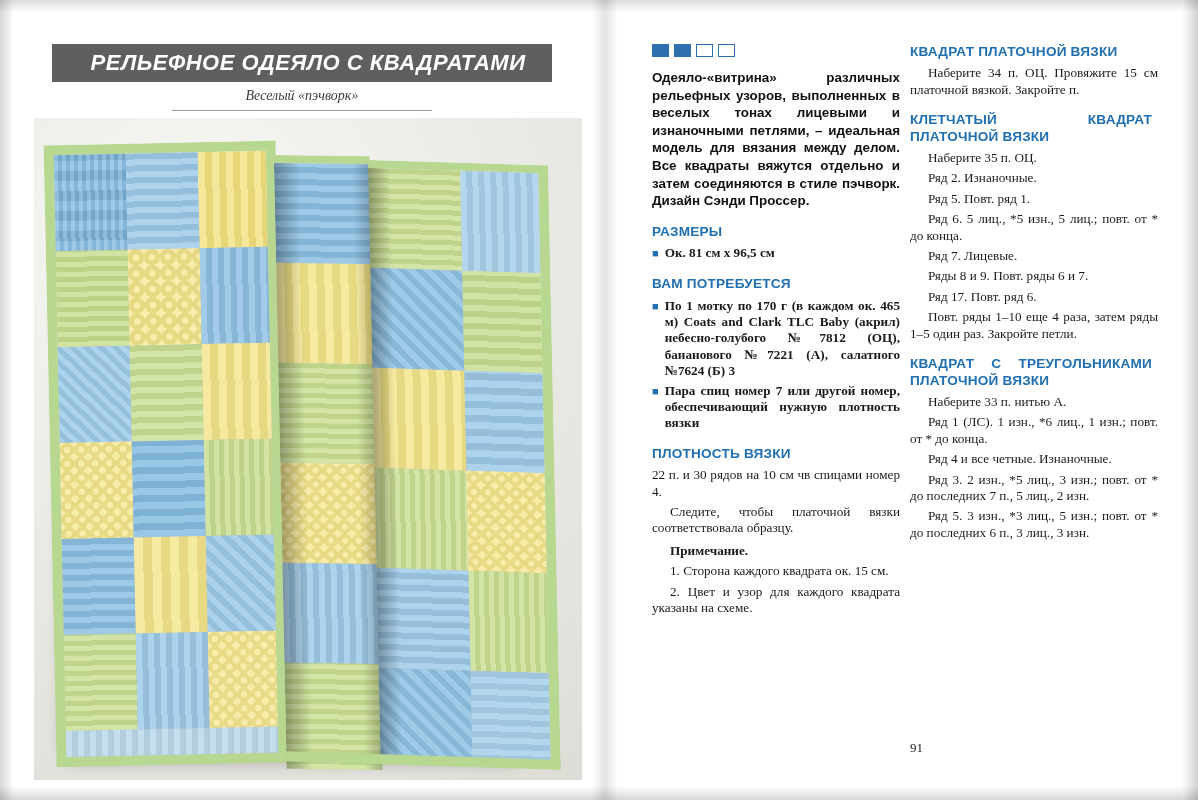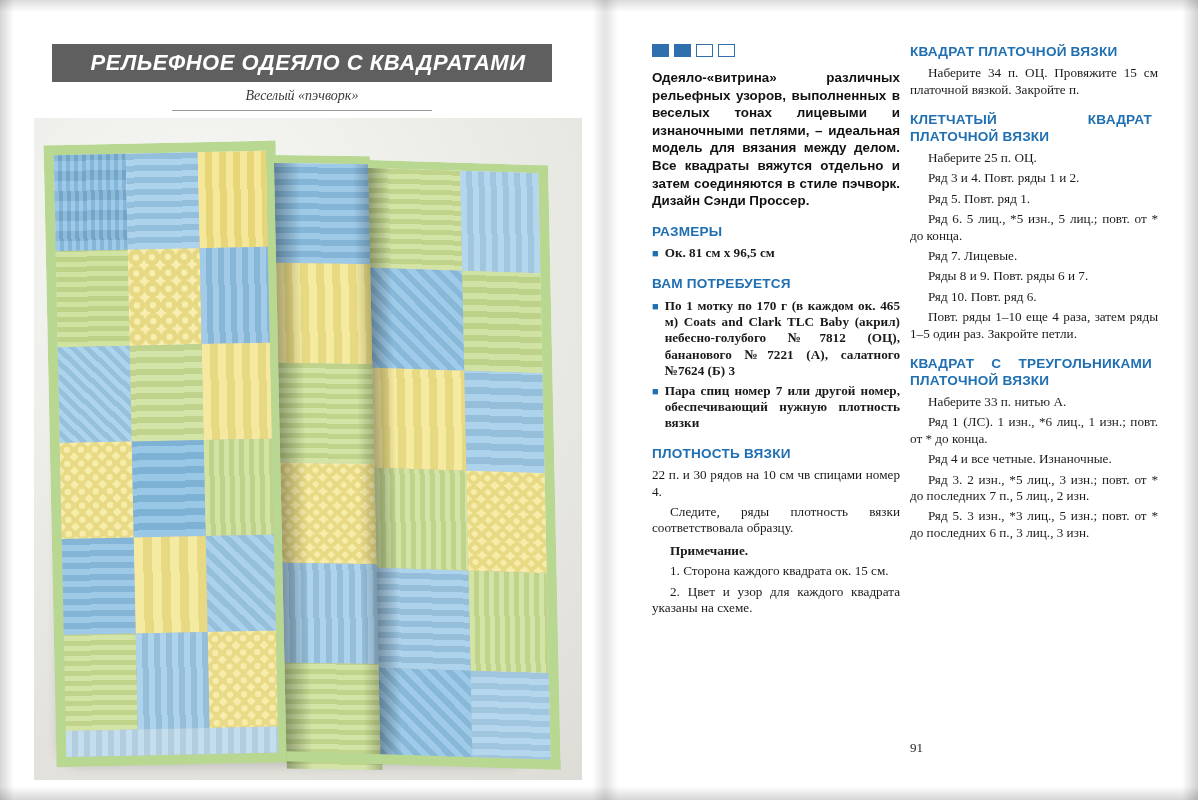--- a/index.html
+++ b/index.html
@@ -330,39 +330,39 @@
         <span class="b">■</span>
         <span class="txt">По 1 мотку по 170 г (в каждом ок. 465 м) Coats and Clark TLC Baby (акрил) небесно-голубого №7812 (ОЦ), бананового №7221 (А), салатного №7624 (Б) 3</span>
       </div>
       <div class="bullet-row">
         <span class="b">■</span>
         <span class="txt">Пара спиц номер 7 или другой номер, обеспечивающий нужную плотность вязки</span>
       </div>
 
       <div class="h-blue">ПЛОТНОСТЬ ВЯЗКИ</div>
       <p>22 п. и 30 рядов на 10 см чв спицами номер 4.</p>
-      <p class="ind">Следите, ряды плотность вязки соответствовала образцу.</p>
+      <p class="ind">Следите, чтобы платочной вязки соответствовала образцу.</p>
       <p class="note-head">Примечание.</p>
       <p class="ind">1. Сторона каждого квадрата ок. 15 см.</p>
       <p class="ind">2. Цвет и узор для каждого квадрата указаны на схеме.</p>
     </div>
 
     <div class="col col-b">
 
       <div class="h-blue first">КВАДРАТ ПЛАТОЧНОЙ ВЯЗКИ</div>
       <p class="ind">Наберите 34 п. ОЦ. Провяжите 15 см платочной вязкой. Закройте п.</p>
 
       <div class="h-blue">КЛЕТЧАТЫЙ КВАДРАТ ПЛАТОЧНОЙ ВЯЗКИ</div>
-      <p class="ind">Наберите 25 п. ОЦ.</p>
-      <p class="ind">Ряд 3 и 4. Повт. ряды 1 и 2.</p>
+      <p class="ind">Наберите 35 п. ОЦ.</p>
+      <p class="ind">Ряд 2. Изнаночные.</p>
       <p class="ind">Ряд 5. Повт. ряд 1.</p>
       <p class="ind">Ряд 6. 5 лиц., *5 изн., 5 лиц.; повт. от * до конца.</p>
       <p class="ind">Ряд 7. Лицевые.</p>
       <p class="ind">Ряды 8 и 9. Повт. ряды 6 и 7.</p>
-      <p class="ind">Ряд 10. Повт. ряд 6.</p>
+      <p class="ind">Ряд 17. Повт. ряд 6.</p>
       <p class="ind">Повт. ряды 1–10 еще 4 раза, затем ряды 1–5 один раз. Закройте петли.</p>
 
       <div class="h-blue">КВАДРАТ С ТРЕУГОЛЬНИКАМИ ПЛАТОЧНОЙ ВЯЗКИ</div>
       <p class="ind">Наберите 33 п. нитью А.</p>
       <p class="ind">Ряд 1 (ЛС). 1 изн., *6 лиц., 1 изн.; повт. от * до конца.</p>
       <p class="ind">Ряд 4 и все четные. Изнаночные.</p>
       <p class="ind">Ряд 3. 2 изн., *5 лиц., 3 изн.; повт. от * до последних 7 п., 5 лиц., 2 изн.</p>
       <p class="ind">Ряд 5. 3 изн., *3 лиц., 5 изн.; повт. от * до последних 6 п., 3 лиц., 3 изн.</p>
     </div>
 

